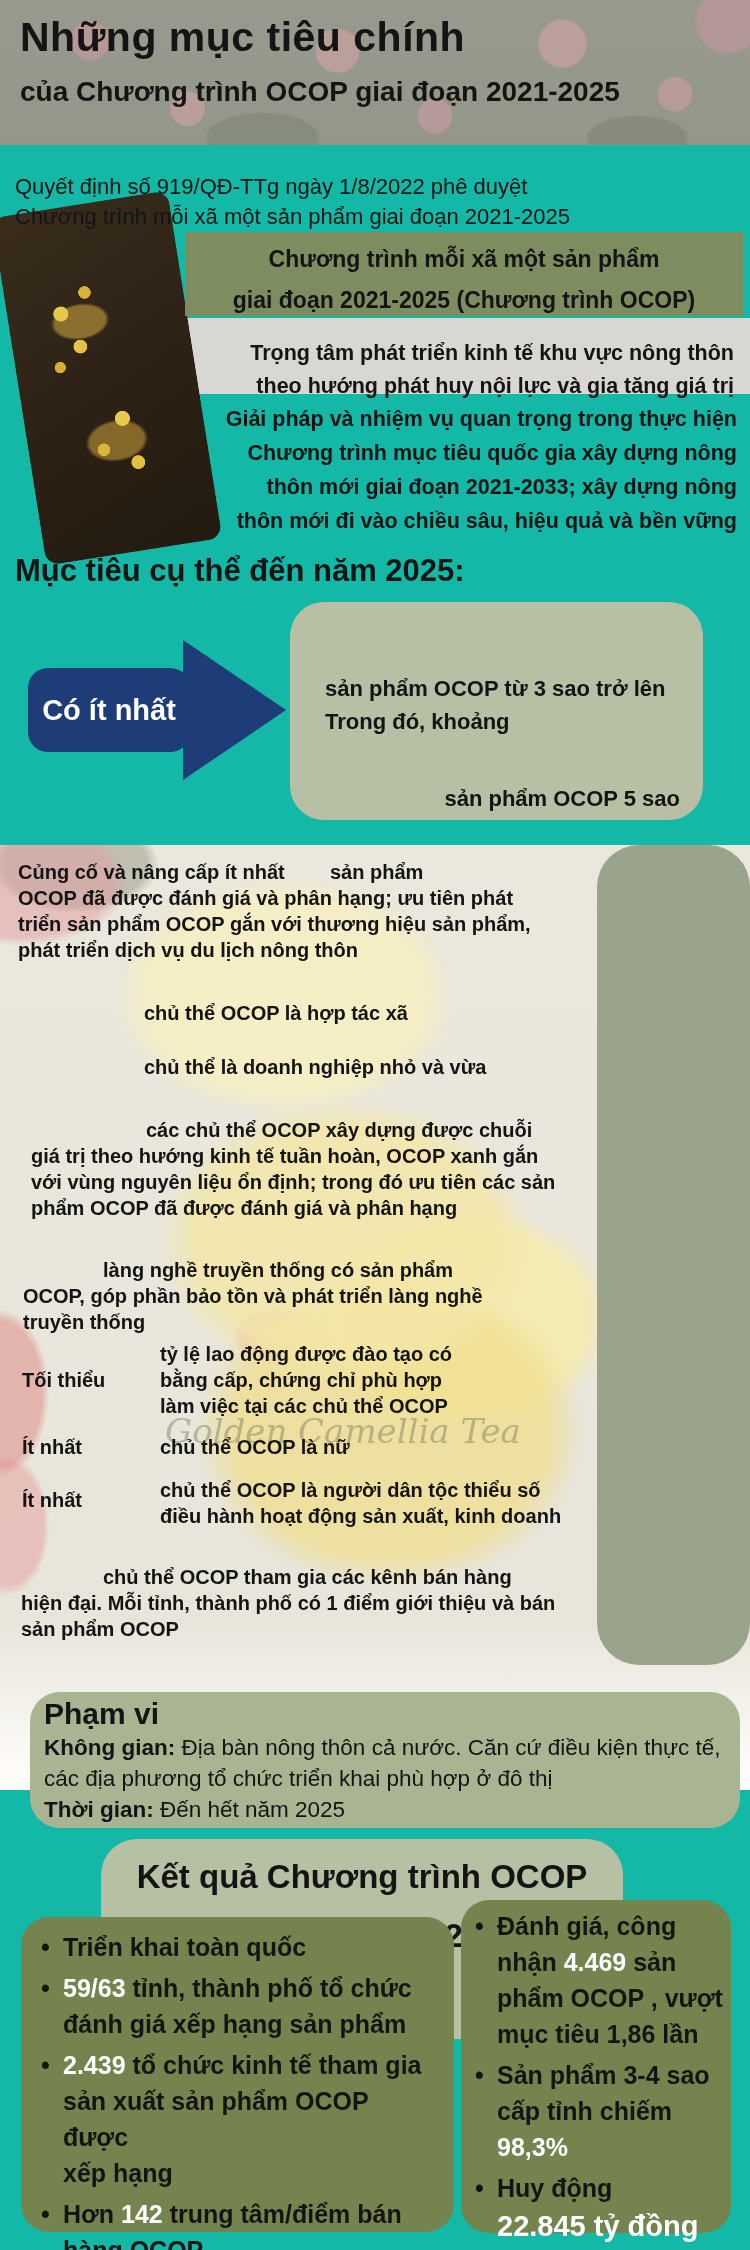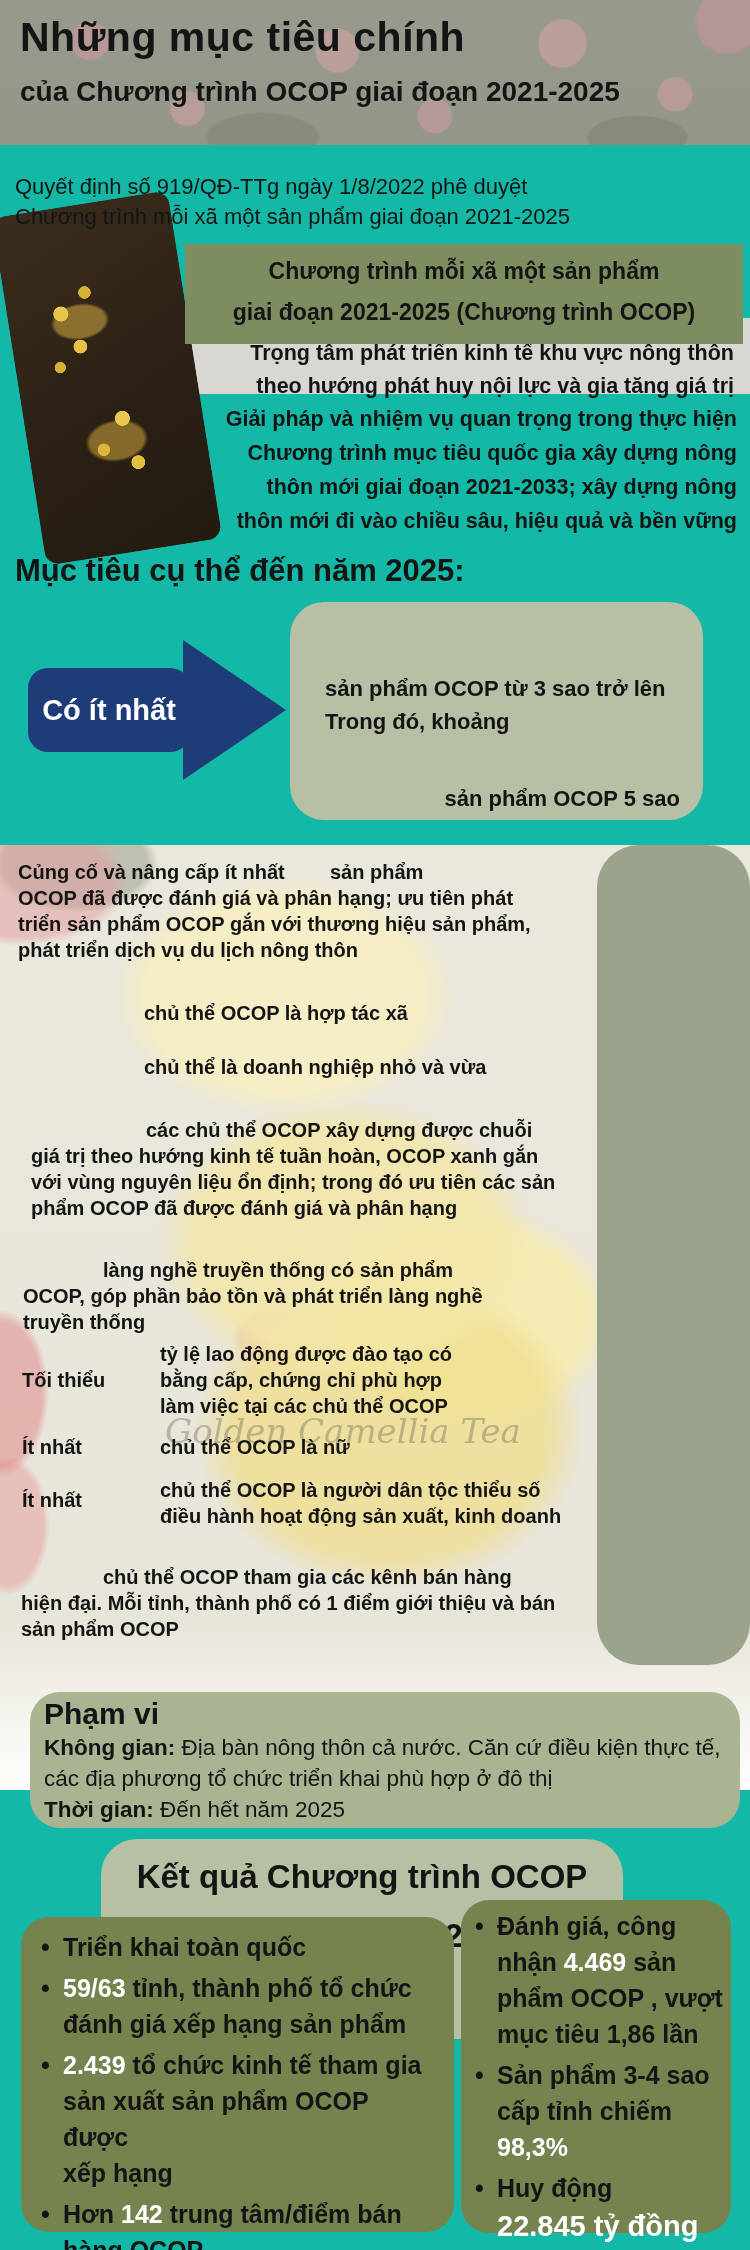--- a/index.html
+++ b/index.html
@@ -37,21 +37,21 @@
       radial-gradient(circle 12px at 30% 30%, #e7c74b 0 60%, transparent 65%),
       radial-gradient(circle 10px at 45% 25%, #d9b133 0 60%, transparent 65%),
       radial-gradient(circle 11px at 38% 40%, #e5c246 0 60%, transparent 65%),
       radial-gradient(circle 9px at 25% 45%, #d8af30 0 60%, transparent 65%),
       radial-gradient(circle 12px at 55% 62%, #e8c94e 0 60%, transparent 65%),
       radial-gradient(circle 10px at 42% 70%, #dcb637 0 60%, transparent 65%),
       radial-gradient(circle 11px at 60% 75%, #e2bf41 0 60%, transparent 65%),
       radial-gradient(ellipse 42px 26px at 40% 33%, #8a6f2e 0 60%, transparent 70%),
       radial-gradient(ellipse 45px 30px at 50% 68%, #84692a 0 60%, transparent 70%),
       linear-gradient(155deg,#3a2d1d,#2a2014 60%,#241b10);}
-  .program-box{position:absolute;left:185px;top:244px;width:558px;height:100px;
+  .program-box{position:absolute;left:185px;top:232px;width:558px;height:84px;
     background:var(--sage-dark);z-index:3;}
   .program-box .t{position:absolute;left:0;top:7px;width:100%;text-align:center;
     font-size:23px;font-weight:800;line-height:41px;white-space:pre;}
   .band{position:absolute;left:118px;top:318px;width:632px;height:76px;background:var(--band);z-index:1;}
   .focus{position:absolute;left:0;top:12px;width:616px;text-align:right;
     font-size:21.5px;font-weight:800;line-height:33px;white-space:pre;margin-top:7px;}
   .solution{position:absolute;right:13px;top:402px;text-align:right;
     font-size:21.5px;font-weight:800;line-height:34px;white-space:pre;z-index:1;}
 
   

